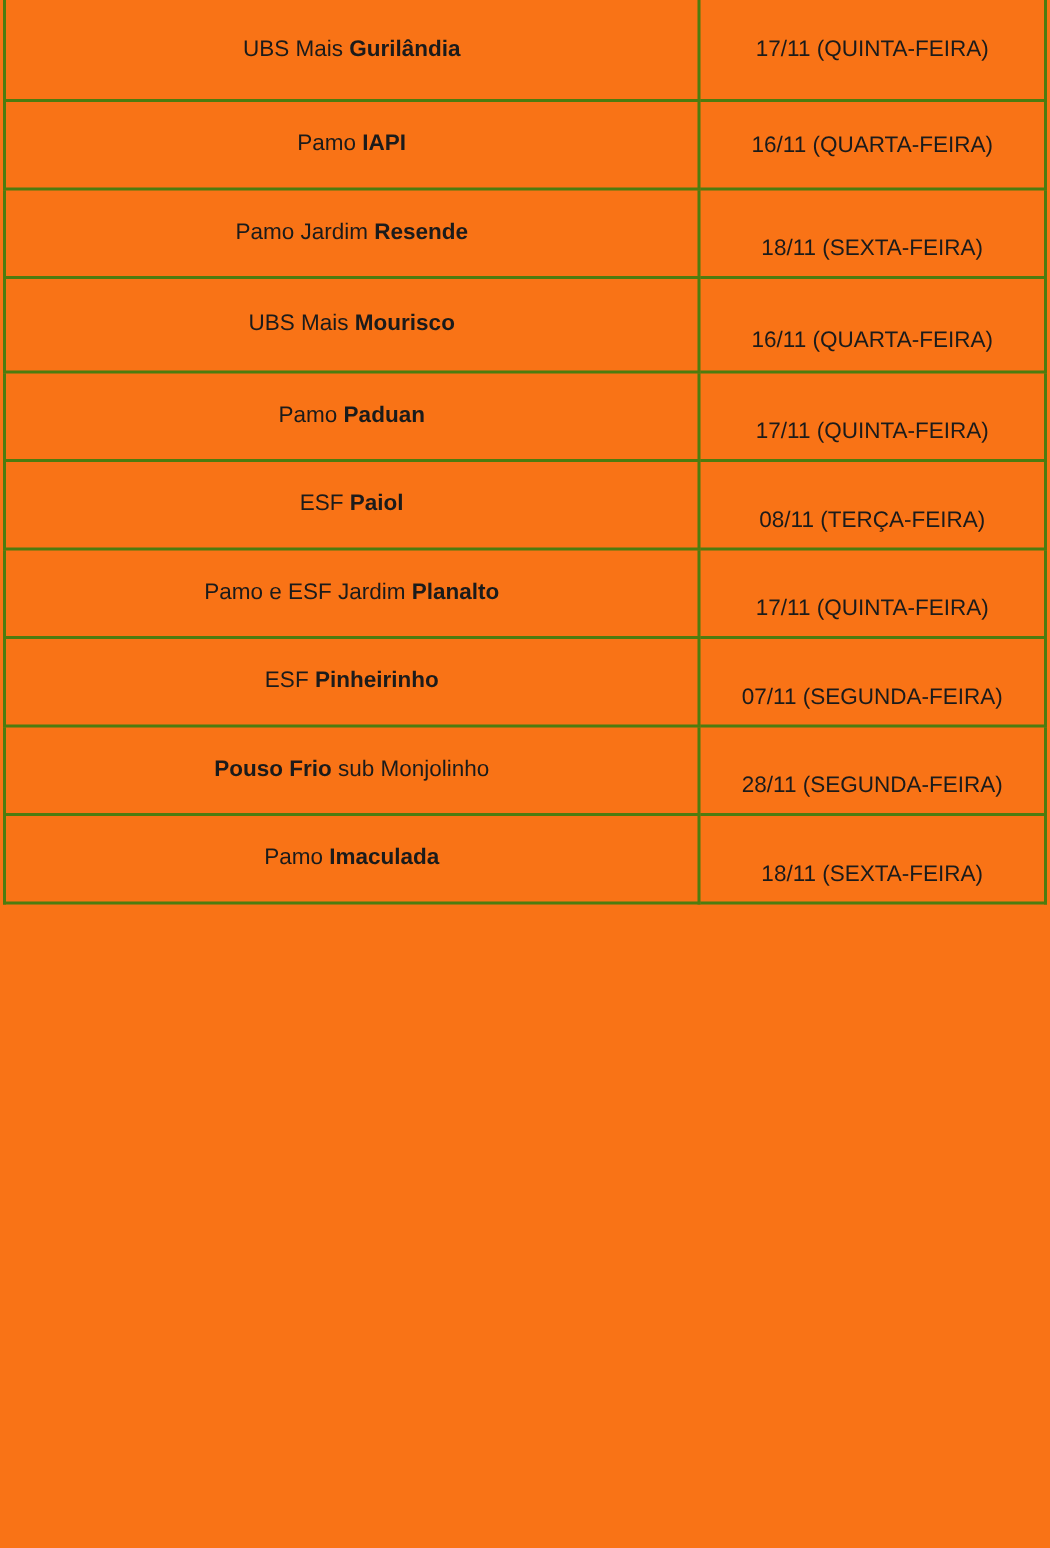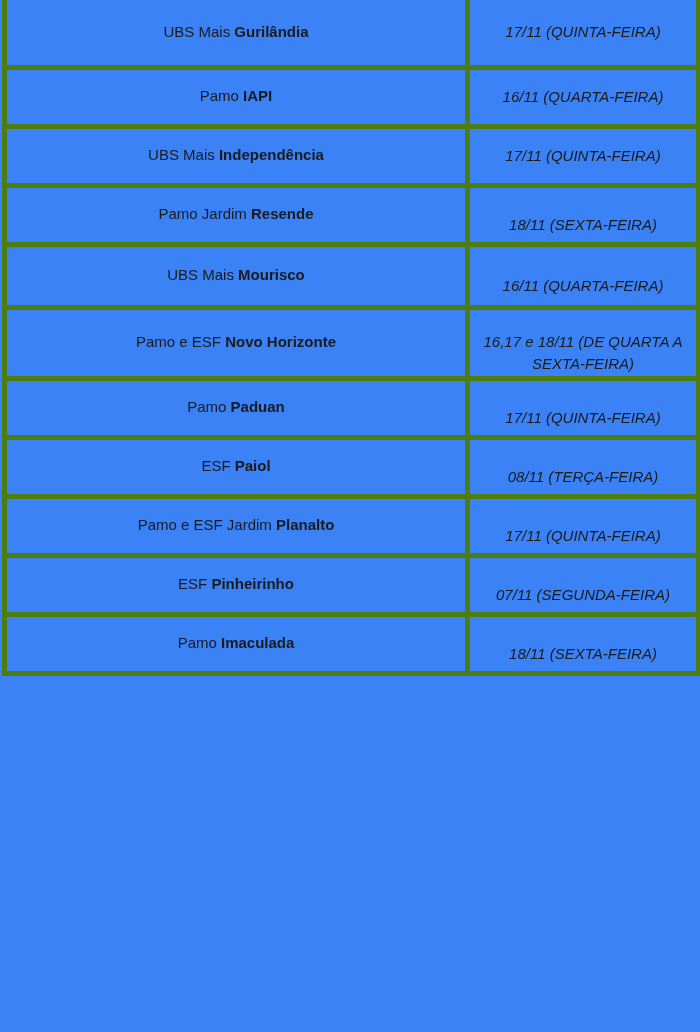--- a/index.html
+++ b/index.html
@@ -11,49 +11,49 @@
     width: 700px;
     height: 1032px;
     overflow: hidden;
     font-family: "Liberation Sans", sans-serif;
     color: #1b1b1b;
   }
   .page {
     position: relative;
     width: 700px;
     height: 1032px;
-    background: #3b82f6;
+    background: #f97316;
   }
   table.schedule {
     position: absolute;
     left: 2px;
     top: 0;
     width: 694px;
     border-collapse: collapse;
     table-layout: fixed;
   }
   col.c-unit { width: 463px; }
   col.c-date { width: 231px; }
   td {
-    border: 5px solid #4d7c0f;
+    border: 2px solid #4d7c0f;
     text-align: center;
     vertical-align: middle;
     font-size: 15px;
     padding: 0 8px;
     overflow: hidden;
   }
   
   tr:first-child td { border-top: none; }
   tr { height: 59px; }
   tr.r-first { height: 67px; }
   tr.r-mid   { height: 63px; padding-left: 45px; }
   tr.r-tall  { height: 71px; }
   .unit-cell { line-height: 1.25; }
   .unit-cell .b { font-weight: bold; }
-  .date-cell { line-height: 1.45; font-style: italic; }
+  .date-cell { line-height: 1.45; }
   
   .date-low  { padding-top: 20px; }
 </style>
 </head>
 <body>
 
 <div class="page">
   <table class="schedule">
     <colgroup>
       <col class="c-unit">
@@ -62,50 +62,46 @@
     <tbody id="schedule-rows">
         <tr class="r-first">
           <td class="unit-cell"><span>UBS Mais </span><span class="b">Gurilândia</span><span></span></td>
           <td class="date-cell"><span>17/11 (QUINTA-FEIRA)</span></td>
         </tr>
         <tr>
           <td class="unit-cell"><span>Pamo </span><span class="b">IAPI</span><span></span></td>
           <td class="date-cell"><span>16/11 (QUARTA-FEIRA)</span></td>
         </tr>
         <tr>
-          <td class="unit-cell"><span>UBS Mais </span><span class="b">Independência</span><span></span></td>
-          <td class="date-cell"><span>17/11 (QUINTA-FEIRA)</span></td>
-        </tr>
-        <tr>
           <td class="unit-cell"><span>Pamo Jardim </span><span class="b">Resende</span><span></span></td>
           <td class="date-cell date-low"><span>18/11 (SEXTA-FEIRA)</span></td>
         </tr>
         <tr class="r-mid">
           <td class="unit-cell"><span>UBS Mais </span><span class="b">Mourisco</span><span></span></td>
           <td class="date-cell date-low"><span>16/11 (QUARTA-FEIRA)</span></td>
-        </tr>
-        <tr class="r-tall">
-          <td class="unit-cell"><span>Pamo e ESF </span><span class="b">Novo Horizonte</span><span></span></td>
-          <td class="date-cell date-low"><span>16,17 e 18/11 (DE QUARTA A SEXTA-FEIRA)</span></td>
         </tr>
         <tr>
           <td class="unit-cell"><span>Pamo </span><span class="b">Paduan</span><span></span></td>
           <td class="date-cell date-low"><span>17/11 (QUINTA-FEIRA)</span></td>
         </tr>
         <tr>
           <td class="unit-cell"><span>ESF </span><span class="b">Paiol</span><span></span></td>
           <td class="date-cell date-low"><span>08/11 (TERÇA-FEIRA)</span></td>
         </tr>
         <tr>
           <td class="unit-cell"><span>Pamo e ESF Jardim </span><span class="b">Planalto</span><span></span></td>
           <td class="date-cell date-low"><span>17/11 (QUINTA-FEIRA)</span></td>
         </tr>
         <tr>
           <td class="unit-cell"><span>ESF </span><span class="b">Pinheirinho</span><span></span></td>
           <td class="date-cell date-low"><span>07/11 (SEGUNDA-FEIRA)</span></td>
         </tr>
         <tr>
+          <td class="unit-cell"><span></span><span class="b">Pouso Frio</span><span> sub Monjolinho</span></td>
+          <td class="date-cell date-low"><span>28/11 (SEGUNDA-FEIRA)</span></td>
+        </tr>
+        <tr>
           <td class="unit-cell"><span>Pamo </span><span class="b">Imaculada</span><span></span></td>
           <td class="date-cell date-low"><span>18/11 (SEXTA-FEIRA)</span></td>
         </tr>
       </tbody>
   </table>
 </div>
 
 </body></html>

